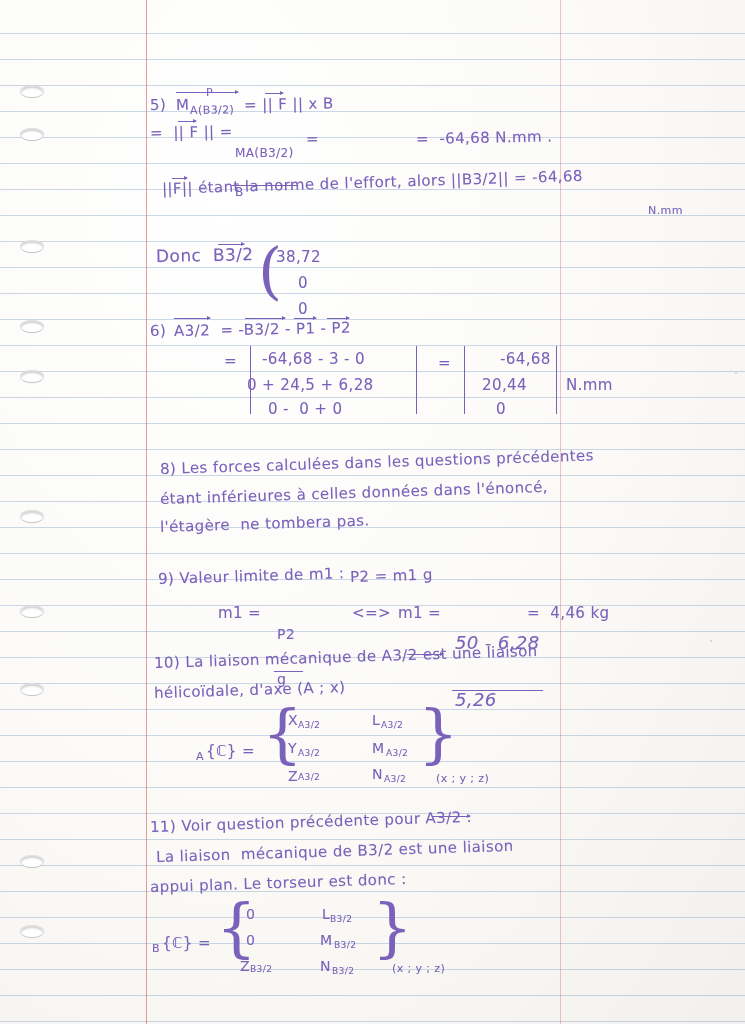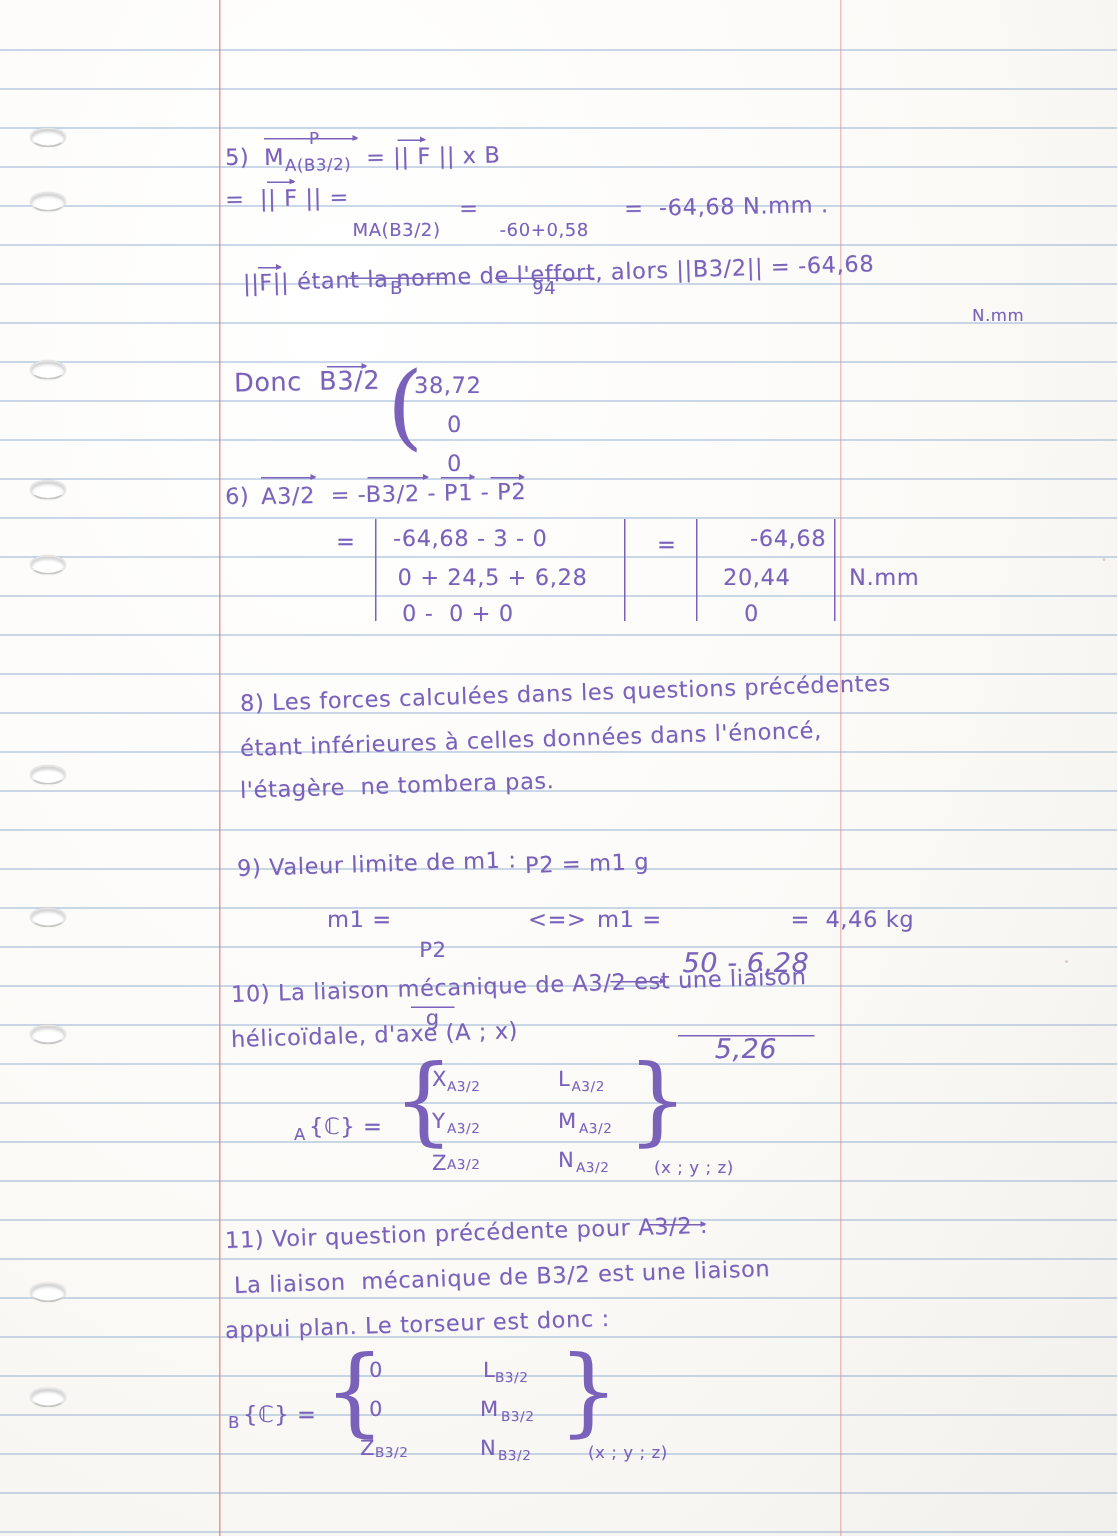--- a/index.html
+++ b/index.html
@@ -82,21 +82,20 @@
   }
   .l1 { font-size: 15px; }
   .l2 { font-size: 14px; }
   .sm { font-size: 11px; }
   .xs { font-size: 9px; }
   .big { font-size: 17px; }
   .tilt1 { transform: rotate(-1.1deg); }
   .tilt2 { transform: rotate(-1.8deg); }
   .frac {
     display: inline-block;
-    text-align: center;
     vertical-align: middle;
     line-height: 1.05;
     font-size: 12px;
   }
   .frac .num { display: block; padding: 0 3px; }
   .frac .den { display: block; border-top: 1.3px solid #7a62bb; padding: 0 3px; }
 
   
   .brace {
     position: absolute;
@@ -159,24 +158,20 @@
     <div class="hw l1 tilt1" style="left:244px; top:96px;">= || F || x B</div>
     <div class="vecarrow" style="left:265px; top:93px; width:18px;"></div>
 
     <div class="hw l1 tilt1" style="left:150px; top:124px;">= &nbsp;|| F || =</div>
     <div class="vecarrow" style="left:178px; top:121px; width:18px;"></div>
     <span class="hw frac" style="left:232px; top:122px;">
       <span class="num">MA(B3/2)</span>
       <span class="den">B</span>
     </span>
     <div class="hw l1 tilt1" style="left:306px; top:130px;">=</div>
-    <span class="hw frac" style="left:330px; top:122px;">
-      <span class="num">-60+0,58</span>
-      <span class="den">94</span>
-    </span>
     <div class="hw l1 tilt1" style="left:416px; top:130px;">=  -64,68 N.mm .</div>
 
     <div class="hw l1 tilt2" style="left:162px; top:180px;">||F|| étant la norme de l'effort, alors ||B3/2|| = -64,68</div>
     <div class="vecarrow" style="left:172px; top:178px; width:15px;"></div>
     <div class="hw sm" style="left:648px; top:204px;">N.mm</div>
 
     <div class="hw big tilt1" style="left:156px; top:246px;">Donc &nbsp;B3/2</div>
     <div class="vecarrow" style="left:218px; top:244px; width:26px;"></div>
     <div class="brace" style="left:258px; top:240px; font-size:62px;">(</div>
     <div class="hw l1" style="left:276px; top:248px;">38,72</div>
@@ -186,21 +181,21 @@
     <div class="hw l1 tilt1" style="left:150px; top:322px;">6)</div>
     <div class="hw l1 tilt1" style="left:174px; top:322px;">A3/2 &nbsp;= -B3/2 - P1 - P2</div>
     <div class="vecarrow" style="left:174px; top:318px; width:36px;"></div>
     <div class="vecarrow" style="left:245px; top:318px; width:40px;"></div>
     <div class="vecarrow" style="left:294px; top:318px; width:22px;"></div>
     <div class="vecarrow" style="left:327px; top:318px; width:22px;"></div>
 
     <div class="hw l1" style="left:224px; top:352px;">=</div>
     <div class="matbar" style="left:250px; top:346px; height:68px;"></div>
     <div class="hw l1" style="left:262px; top:350px;">-64,68 - 3 - 0</div>
-    <div class="hw l1" style="left:265px; top:376px;">0 + 24,5 + 6,28</div>
+    <div class="hw l1" style="left:247px; top:376px;">0 + 24,5 + 6,28</div>
     <div class="hw l1" style="left:268px; top:400px;">0 -  0 + 0</div>
     <div class="matbar" style="left:416px; top:346px; height:68px;"></div>
 
     <div class="hw l1" style="left:438px; top:354px;">=</div>
     <div class="matbar" style="left:464px; top:346px; height:68px;"></div>
     <div class="hw l1" style="left:500px; top:350px;">-64,68</div>
     <div class="hw l1" style="left:482px; top:376px;">20,44</div>
     <div class="hw l1" style="left:496px; top:400px;">0</div>
     <div class="matbar" style="left:556px; top:346px; height:68px;"></div>
     <div class="hw l1" style="left:566px; top:376px;">N.mm</div>

